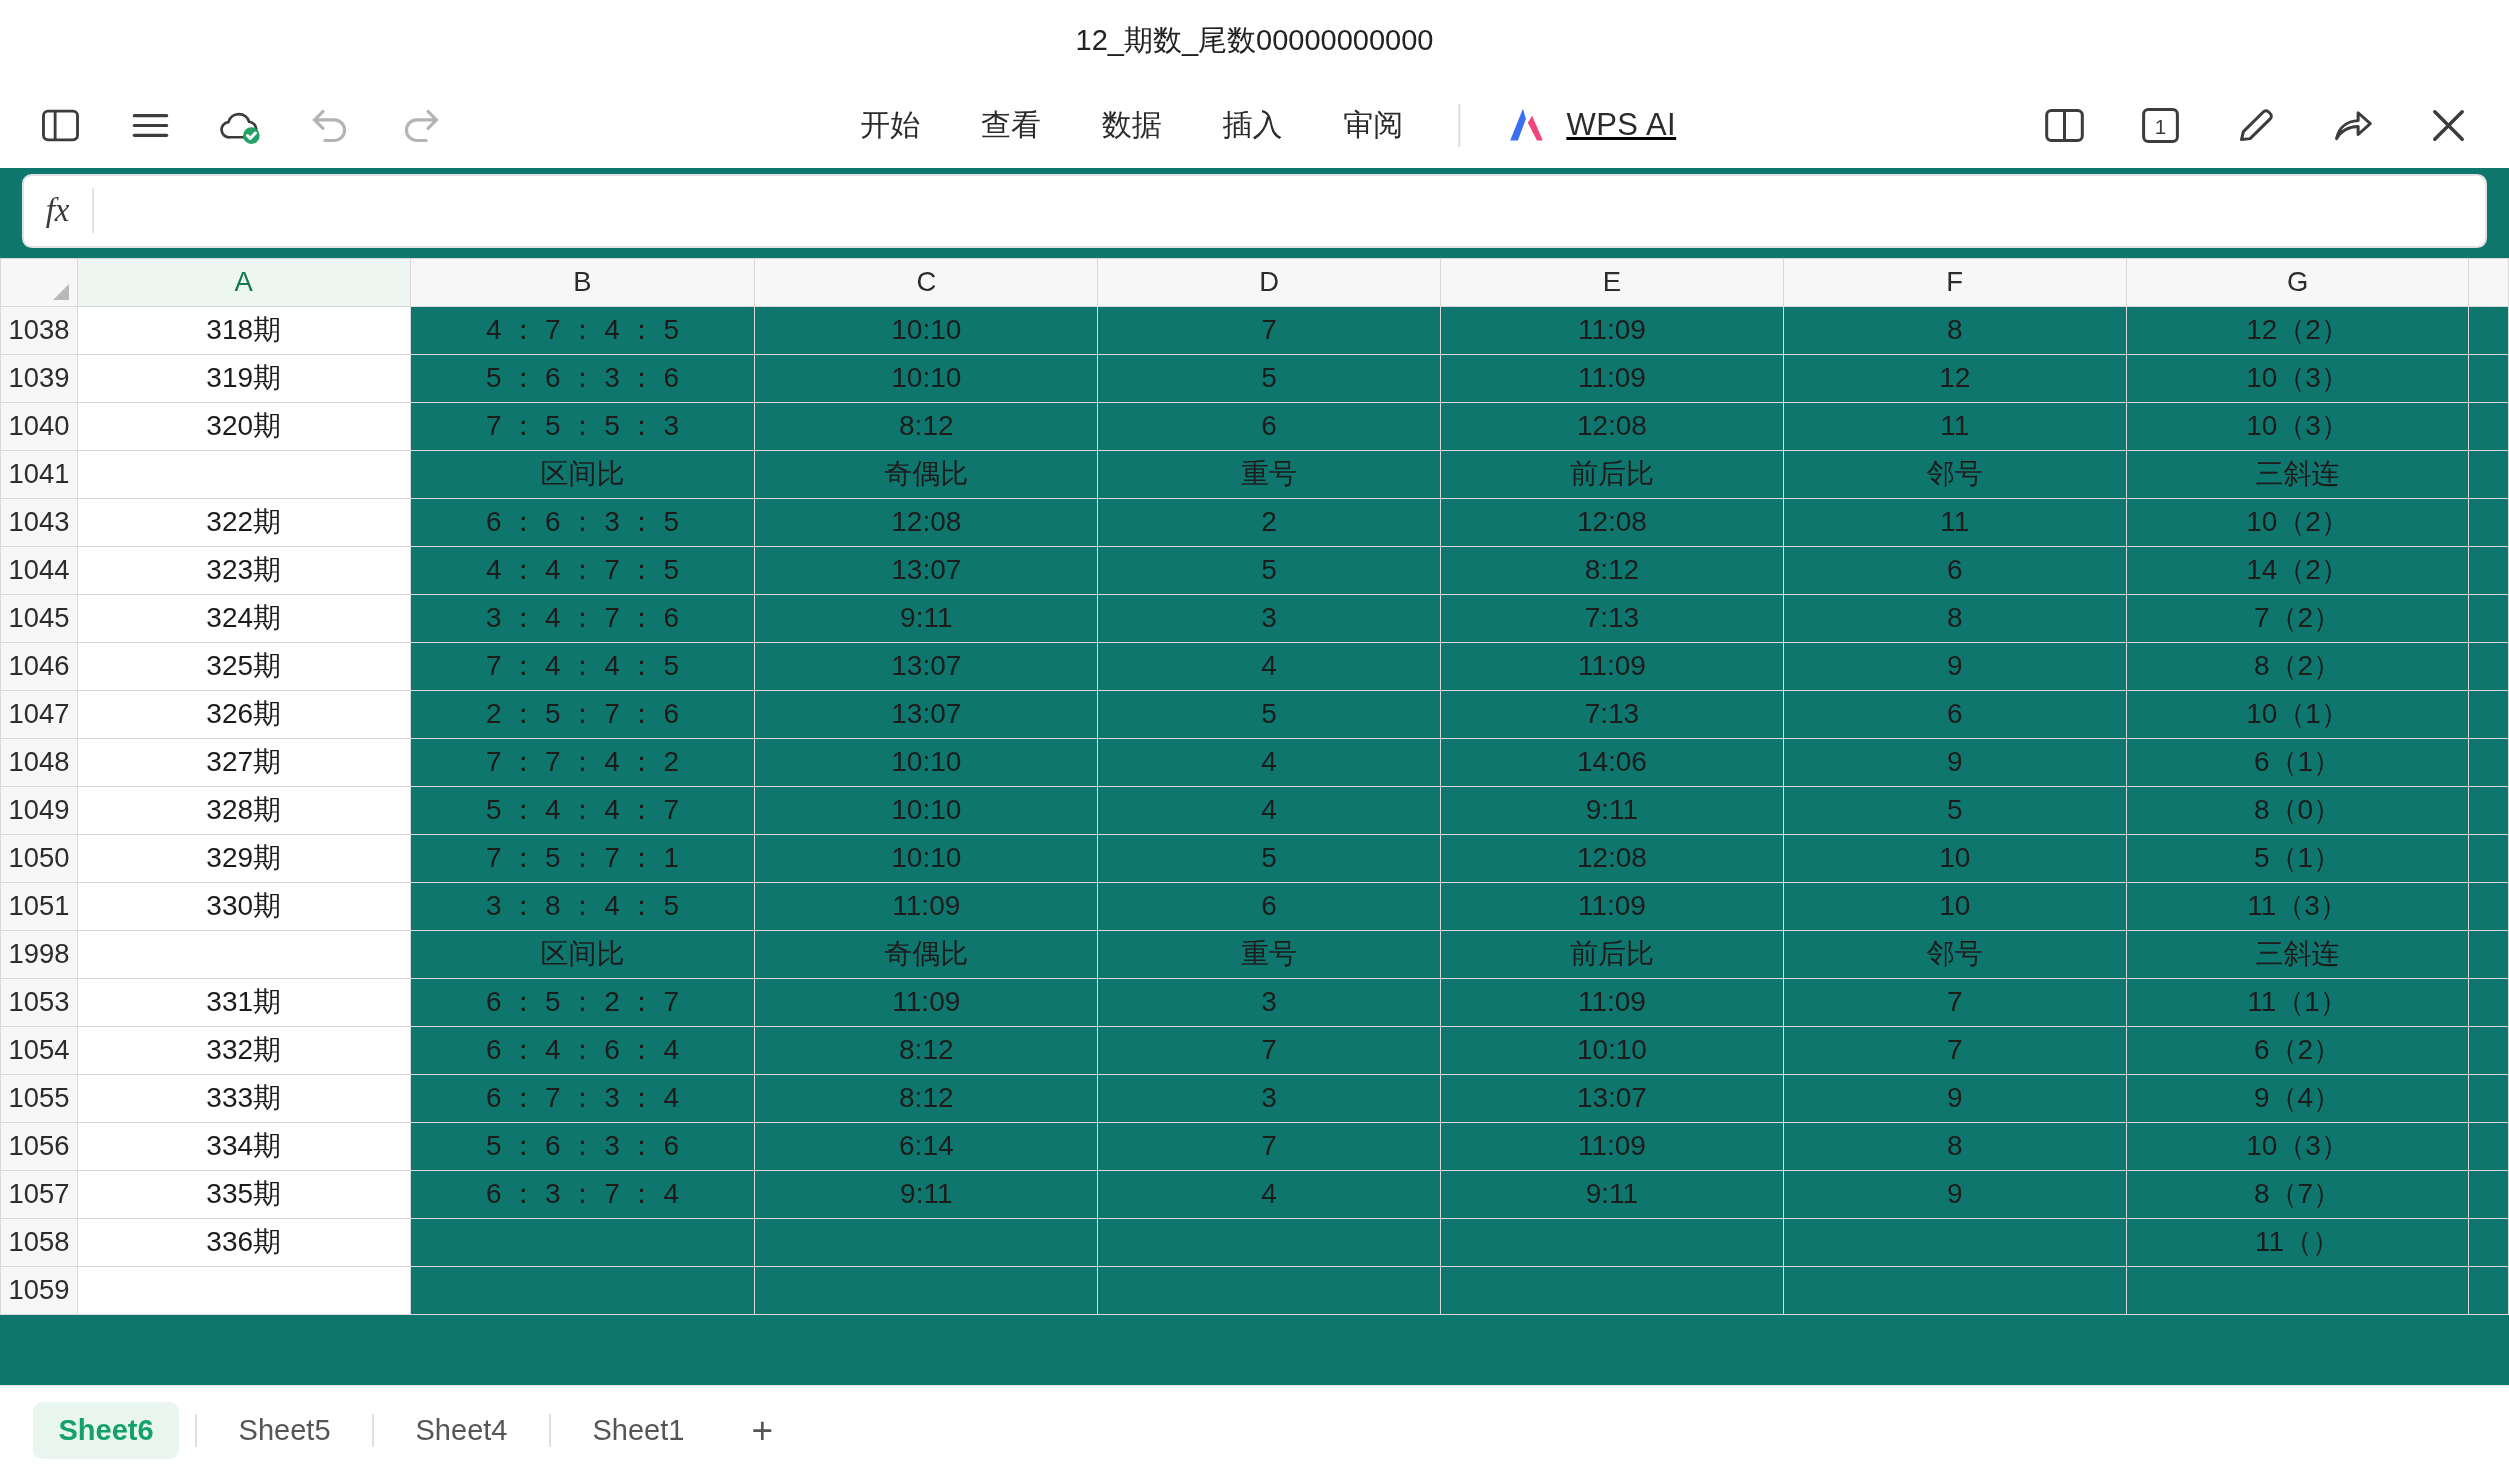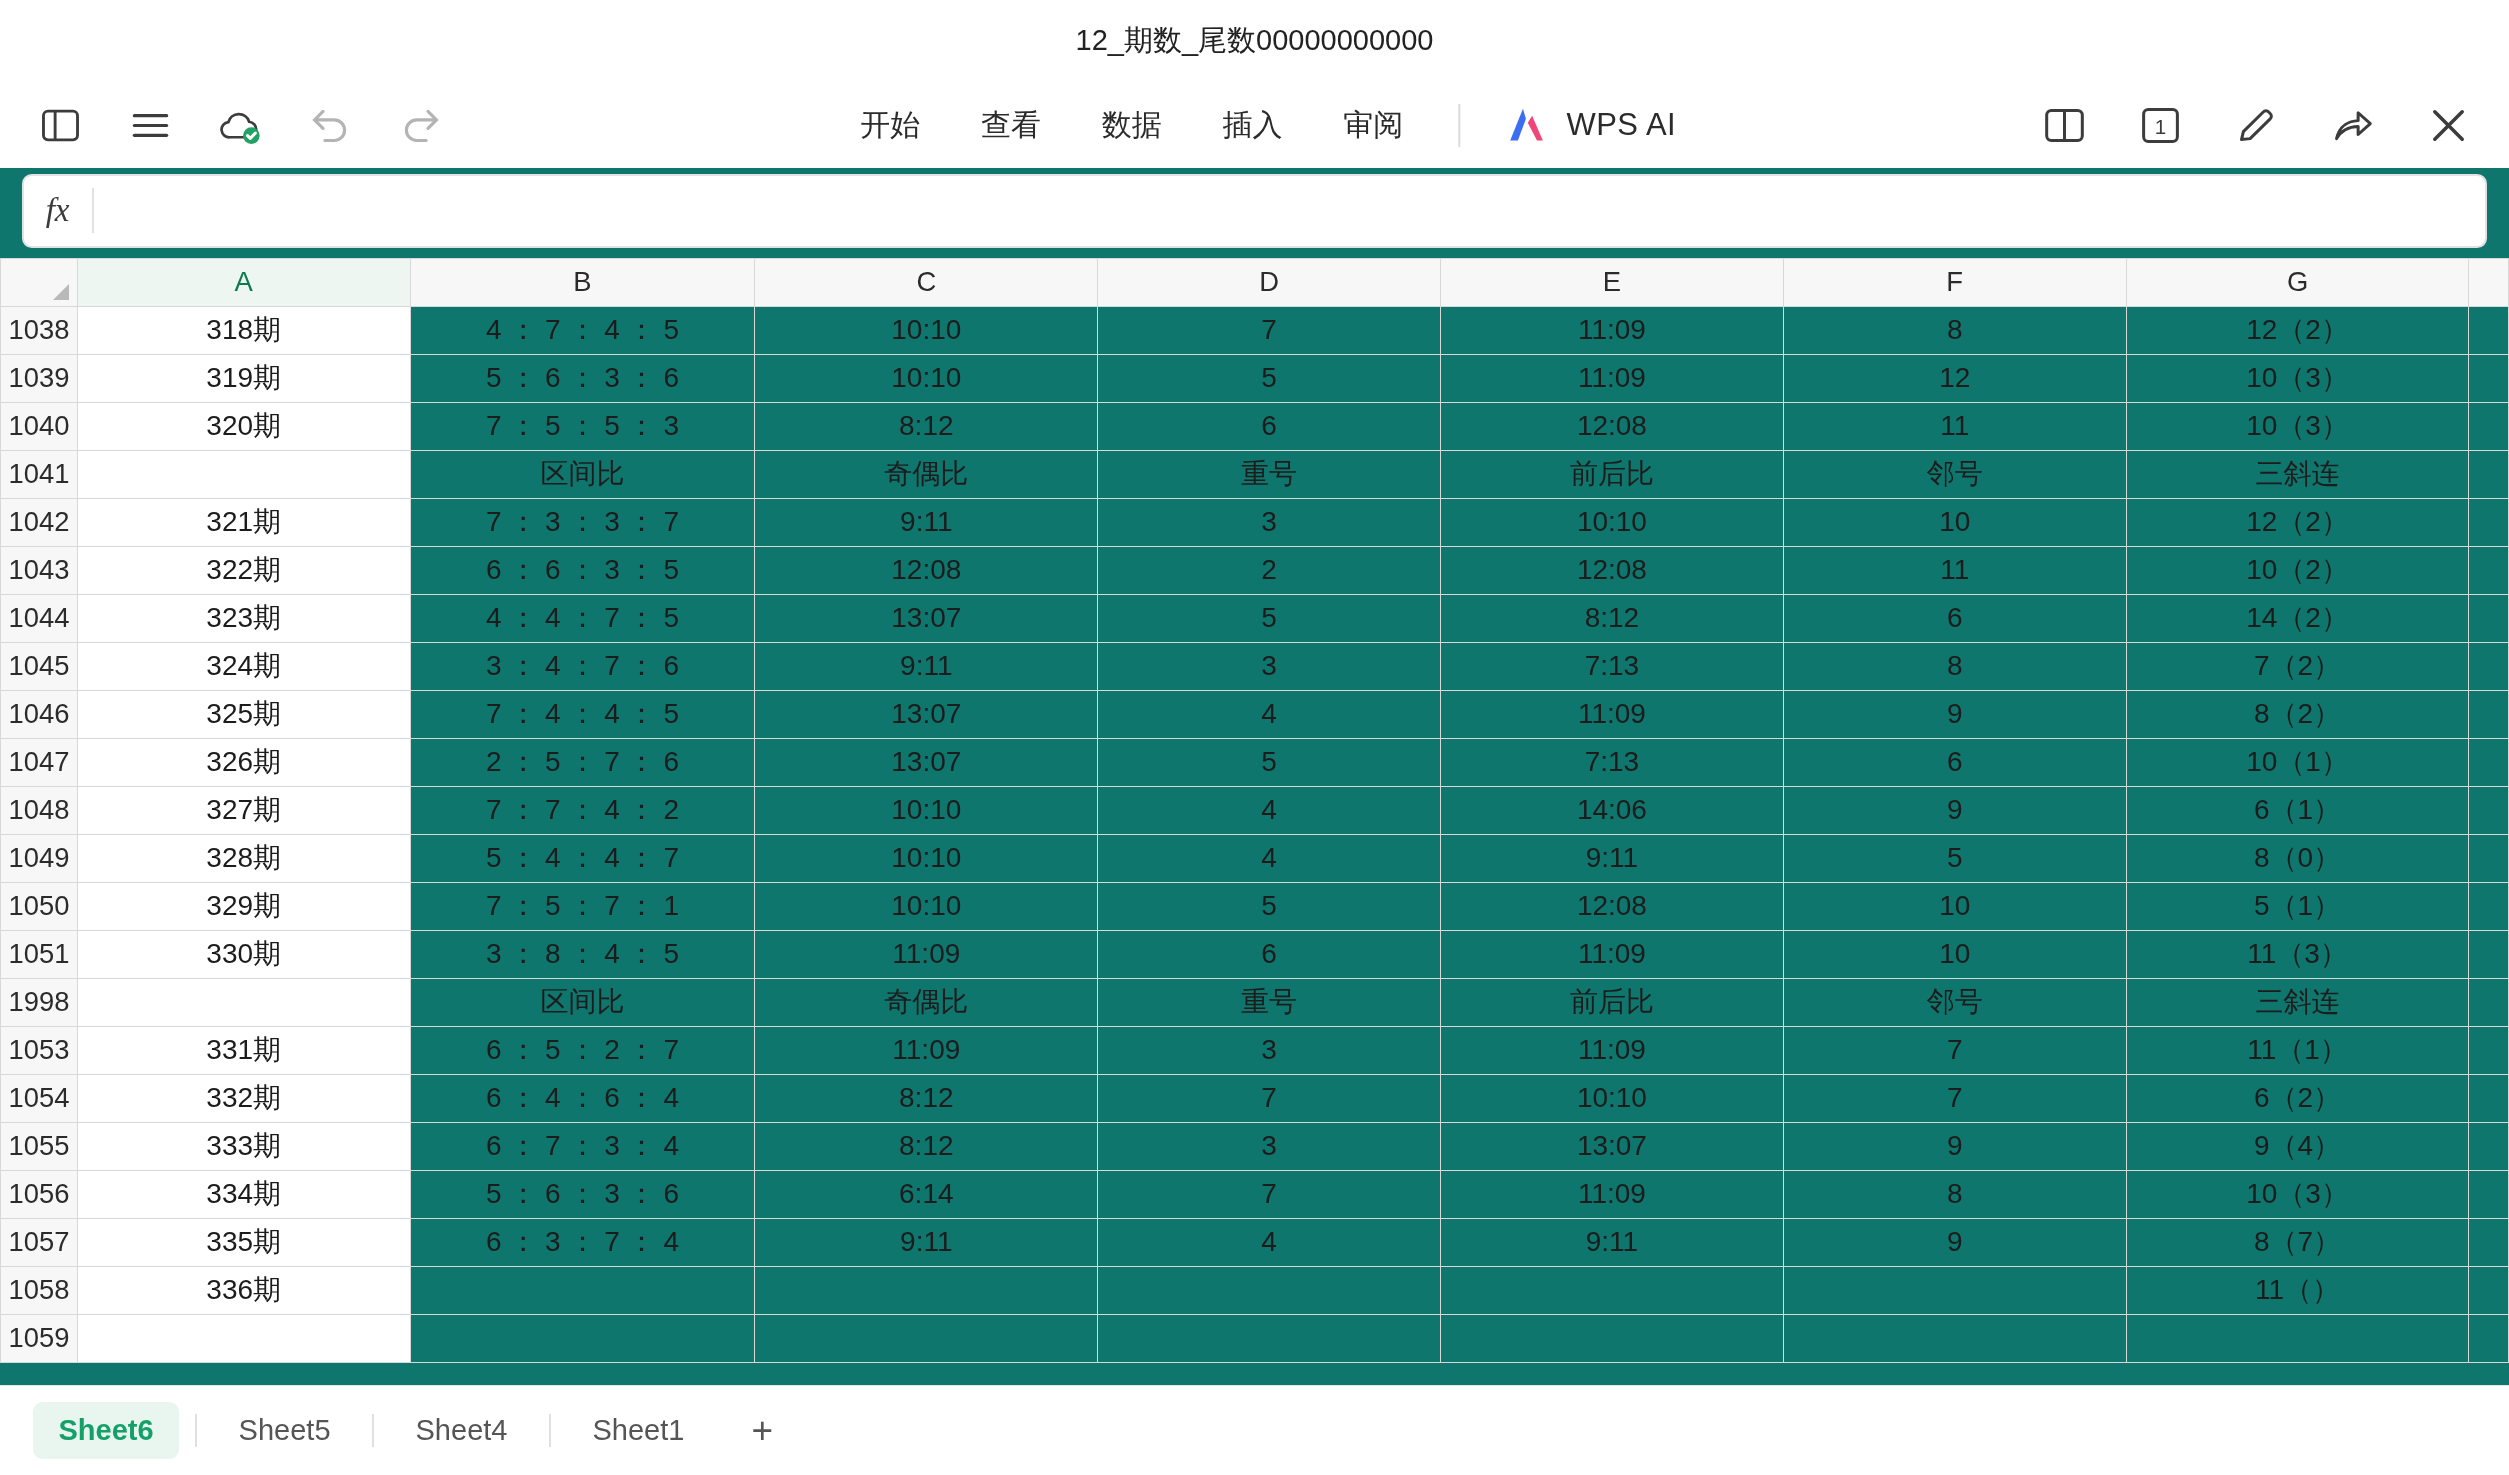--- a/index.html
+++ b/index.html
@@ -46,21 +46,21 @@
   }
   .tb-menu {
     font-size: 30px; color: #2b2b2b;
     padding: 0 27.4px;
     white-space: nowrap;
   }
   .tb-divider {
     width: 2px; height: 43px; background: #dcdcdc;
     margin: 0 21.6px;
   }
-  .ai-group { display: flex; align-items: center; gap: 13.7px; padding-left: 9.8px;}
+  .ai-group { display: flex; align-items: center; gap: 13.7px; padding-left: 9.8px; text-decoration: underline;}
   .ai-label { font-size: 31px; color: #2b2b2b; letter-spacing: 0.5px; }
   .tb-right {
     margin-left: auto;
     display: flex; align-items: center; gap: 41px;
   }
 
   
   .formulabar {
     height: 74px;
     margin: 5.9px 21.6px 9.8px 21.6px;
@@ -311,31 +311,20 @@
             <td class="colA-cell"></td>
             <td>区间比</td>
             <td>奇偶比</td>
             <td>重号</td>
             <td>前后比</td>
             <td>邻号</td>
             <td>三斜连</td>
             <td></td>
           </tr>
           <tr>
-            <td class="rowhdr">1042</td>
-            <td class="colA-cell">321期</td>
-            <td>7 ：  3 ：  3 ：  7</td>
-            <td>9:11</td>
-            <td>3</td>
-            <td>10:10</td>
-            <td>10</td>
-            <td>12（2）</td>
-            <td></td>
-          </tr>
-          <tr>
             <td class="rowhdr">1043</td>
             <td class="colA-cell">322期</td>
             <td>6 ：  6 ：  3 ：  5</td>
             <td>12:08</td>
             <td>2</td>
             <td>12:08</td>
             <td>11</td>
             <td>10（2）</td>
             <td></td>
           </tr>

